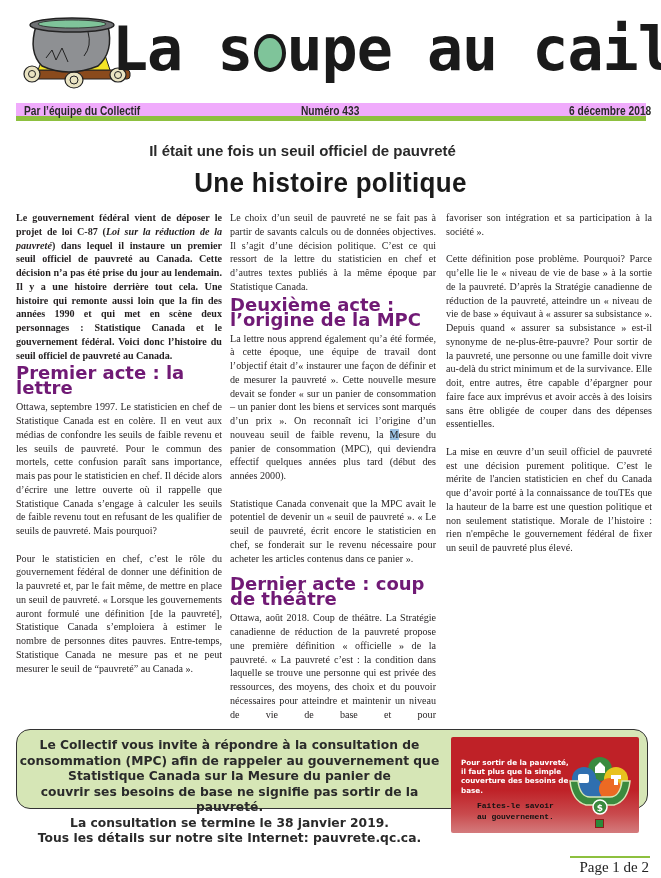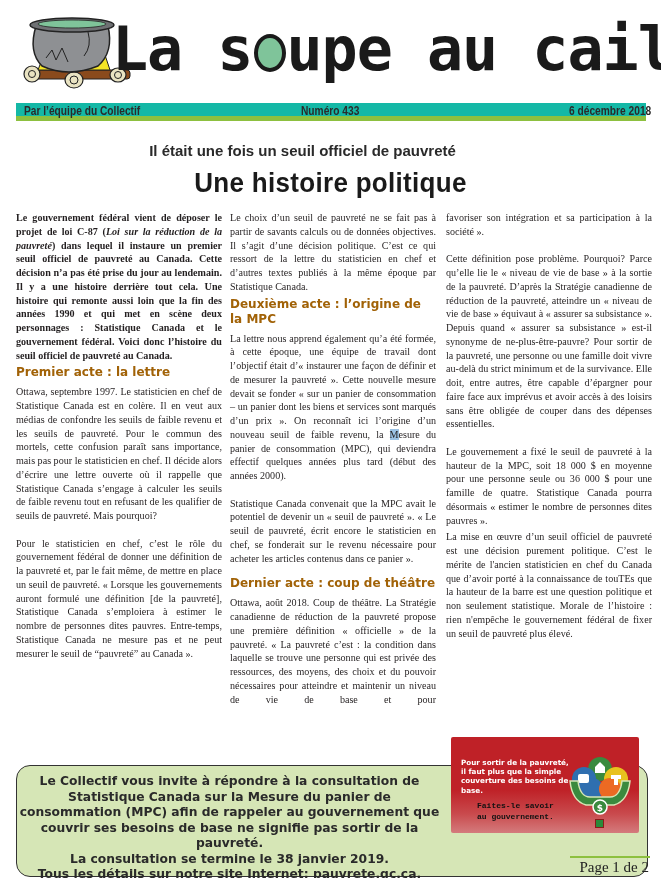--- a/index.html
+++ b/index.html
@@ -10,46 +10,46 @@
   .pot { position: absolute; left: 18px; top: 12px; width: 120px; height: 78px; }
   .title {
     position: absolute; left: 112px; top: 4px;
     font-family: "DejaVu Sans Mono", monospace; font-size: 60px; font-weight: bold;
     letter-spacing: -1px; color: #1a1a1a; white-space: nowrap; line-height: 90px;
   }
   .title .o-green { display: inline-block; width: 32px; height: 38px; border-radius: 50%;
     background: #7fc49a; border: 4px solid #1a1a1a; vertical-align: -2px; margin: 0 1px; }
 
   .infobar { position: absolute; left: 16px; top: 103px; width: 630px; height: 18px;
-    background: #14b8a6; border-bottom: 5px solid #8dc03f; }
+    background: #f0abfc; border-bottom: 5px solid #8dc03f; }
   .infobar span { position: absolute; top: 1px; font-family: "Liberation Sans", sans-serif;
     font-weight: bold; font-size: 12px; color: #2a2a2a; transform: scaleX(0.85); transform-origin: left; }
   .info-left { left: 8px; }
   .info-mid { left: 285px; }
   .info-right { right: -20px; }
 
   .kicker { position: absolute; left: 0; width: 605px; top: 142px; text-align: center;
     font-family: "Liberation Sans", sans-serif; font-weight: bold; font-size: 15px; color: #2a2a2a; }
   .headline { position: absolute; left: 0; width: 661px; top: 168px; text-align: center;
     font-family: "Liberation Sans", sans-serif; font-weight: 900; font-size: 26px; color: #1a1a1a;
     letter-spacing: 0.3px; transform: scaleY(1.05); }
 
   .col { position: absolute; top: 211px; width: 206px; font-size: 10.1px; line-height: 13.75px;
     text-align: justify; font-family: "Liberation Serif", serif; hyphens: auto; }
   .col1 { left: 16px; }
   .col2 { left: 230px; }
   .col3 { left: 446px; }
   .col p { margin-bottom: 13.75px; }
   .col p.lead { font-weight: bold; margin-bottom: 3px; }
-  .col h3 { font-family: "DejaVu Sans", sans-serif; font-weight: bold; font-size: 12px;
-    line-height: 15px; color: #a16207; margin: 2px 0 5px; text-align: left; }
+  .col h3 { font-family: "DejaVu Sans", sans-serif; font-weight: bold; font-size: 18px;
+    line-height: 15px; color: #701a75; margin: 2px 0 5px; text-align: left; }
   .hl { background: #9cc3e6; }
 
-  .callout { position: absolute; left: 16px; top: 729px; width: 632px; height: 112px;
-    background: #d6e6b6; border: 1.5px solid #333; border-radius: 14px; margin-top: 36px; }
+  .callout { position: absolute; left: 16px; top: 729px; width: 632px; height: 80px;
+    background: #d6e6b6; border: 1.5px solid #333; border-radius: 14px; }
   .callout-text { position: absolute; left: 0; top: 8px; width: 425px; text-align: center;
     font-family: "DejaVu Sans", sans-serif; font-weight: bold; font-size: 12.3px; line-height: 15.5px;
     color: #2a2a2a; }
   .ad { position: absolute; left: 451px; top: 737px; width: 188px; height: 96px;
     background: linear-gradient(#bf2127 0%, #bf2127 55%, #c94a4d 80%, #d47b7d 100%); border-radius: 2px; }
   .ad-text1 { position: absolute; left: 10px; top: 21px; width: 108px; color: #fff;
     font-family: "DejaVu Sans", sans-serif; font-weight: bold; font-size: 7.2px; line-height: 9.2px; }
   .ad-text2 { position: absolute; left: 26px; top: 63px; width: 90px; color: #111;
     font-family: Liberation Mono, monospace; font-weight: bold; font-size: 8px; line-height: 11px; }
   .basket { position: absolute; left: 115px; top: 16px; width: 68px; height: 64px; }
@@ -108,29 +108,28 @@
   <h3>Deuxième acte : l’origine de la MPC</h3>
   <p><span>La lettre nous apprend également qu’a été formée, à cette époque, une équipe de travail dont l’objectif était d’« instaurer une façon de définir et de mesurer la pauvreté ». Cette nouvelle mesure devait se fonder « sur un panier de consommation – un panier dont les biens et services sont marqués d’un prix ». On reconnaît ici l’origine d’un nouveau seuil de faible revenu, la </span><span class="hl">M</span><span>esure du panier de consommation (MPC), qui deviendra effectif quelques années plus tard (début des années 2000).</span></p>
   <p style="margin-bottom:11px">Statistique Canada convenait que la MPC avait le potentiel de devenir un « seuil de pauvreté ». « Le seuil de pauvreté, écrit encore le statisticien en chef, se fonderait sur le revenu nécessaire pour acheter les articles contenus dans ce panier ».</p>
   <h3>Dernier acte : coup de théâtre</h3>
   <p style="text-align-last:justify">Ottawa, août 2018. Coup de théâtre. La Stratégie canadienne de réduction de la pauvreté propose une première définition « officielle » de la pauvreté. « La pauvreté c’est : la condition dans laquelle se trouve une personne qui est privée des ressources, des moyens, des choix et du pouvoir nécessaires pour atteindre et maintenir un niveau de vie de base et pour</p>
 </div>
 
 <div class="col col3">
   <p>favoriser son intégration et sa participation à la société ».</p>
   <p>Cette définition pose problème. Pourquoi? Parce qu’elle lie le « niveau de vie de base » à la sortie de la pauvreté. D’après la Stratégie canadienne de réduction de la pauvreté, atteindre un « niveau de vie de base » équivaut à « assurer sa subsistance ». Depuis quand « assurer sa subsistance » est-il synonyme de ne-plus-être-pauvre? Pour sortir de la pauvreté, une personne ou une famille doit vivre au-delà du strict minimum et de la survivance. Elle doit, entre autres, être capable d’épargner pour faire face aux imprévus et avoir accès à des loisirs sans être obligée de couper dans des dépenses essentielles.</p>
-  <p style="margin-bottom:3px">Le gouvernement a fixé le seuil de pauvreté à la hauteur de la MPC, soit 18 000 $ en moyenne pour une personne seule ou 36 000 $ pour une famille de quatre. Statistique Canada pourra désormais « estimer le nombre de personnes dites pauvres ».</p>
   <p>La mise en œuvre d’un seuil officiel de pauvreté est une décision purement politique. C’est le mérite de l'ancien statisticien en chef du Canada que d’avoir porté à la connaissance de touTEs que la hauteur de la barre est une question politique et non seulement statistique. Morale de l’histoire : rien n'empêche le gouvernement fédéral de fixer un seuil de pauvreté plus élevé.</p>
 </div>
 
 <div class="callout">
   <div class="callout-text">
     <div>Le Collectif vous invite à répondre à la consultation de</div>
+    <div>consommation (MPC) afin de rappeler au gouvernement que</div>
     <div>Statistique Canada sur la Mesure du panier de</div>
-    <div>consommation (MPC) afin de rappeler au gouvernement que</div>
     <div>couvrir ses besoins de base ne signifie pas sortir de la pauvreté.</div>
     <div>La consultation se termine le 38 janvier 2019.</div>
     <div>Tous les détails sur notre site Internet: pauvrete.qc.ca.</div>
   </div>
 </div>
 
 <div class="ad">
   <div class="ad-text1">Pour sortir de la pauvreté, il faut plus que la simple couverture des besoins de base.</div>
   <div class="ad-text2">Faites-le savoir au gouvernement.</div>
   <svg class="basket" viewBox="0 0 68 64">

